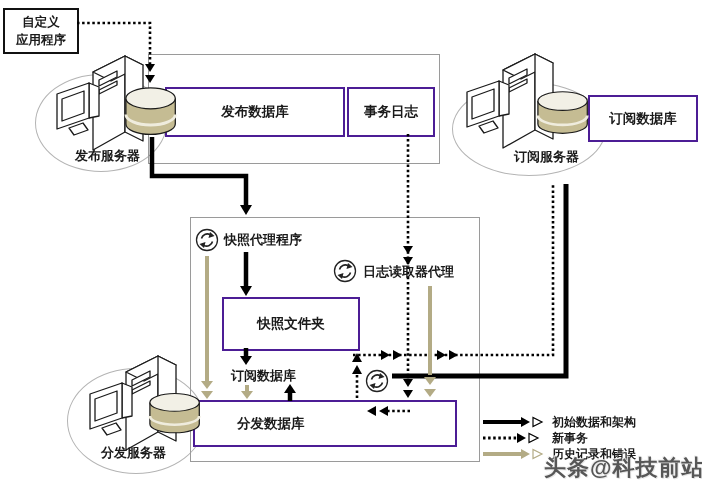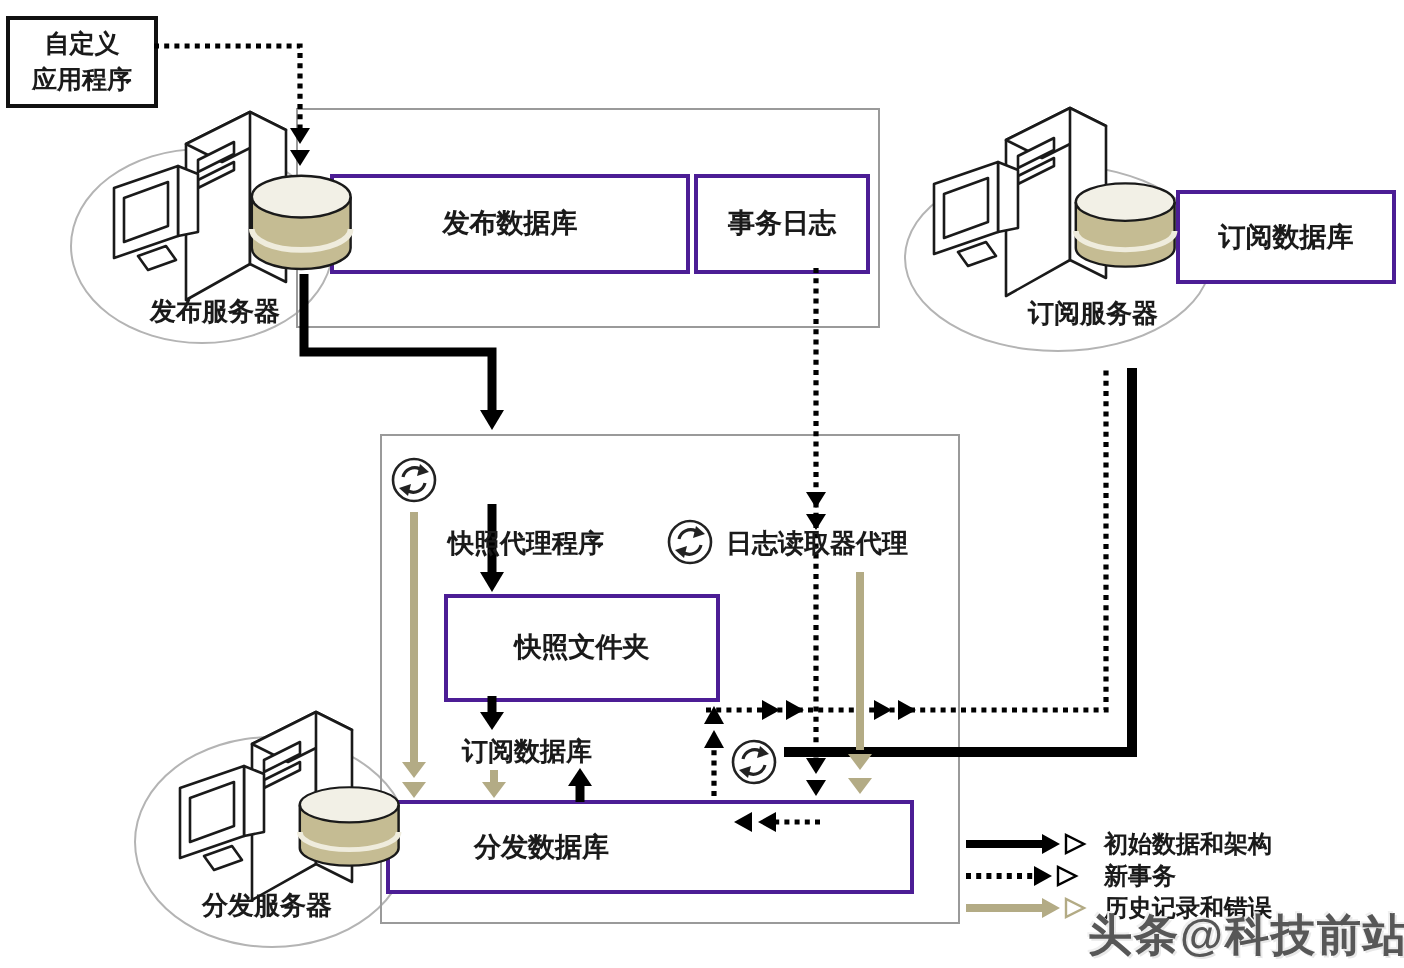--- a/index.html
+++ b/index.html
@@ -153,21 +153,21 @@
       <polygon points="201,391 213,391 207,399"></polygon>
       <polygon points="241,391 253,391 247,399"></polygon>
       <polygon points="424,377 436,377 430,385"></polygon>
       <polygon points="424,389 436,389 430,397"></polygon>
     </g>
   </svg>
 
   <div class="float-label center-label" style="left:60px;top:147px;width:80px;">发布服务器</div>
   <div class="float-label center-label" style="left:493px;top:148px;width:86px;">订阅服务器</div>
   <div class="float-label center-label" style="left:86px;top:444px;width:80px;">分发服务器</div>
-  <div class="float-label" style="left:224px;top:231px;margin-top:32px;">快照代理程序</div>
+  <div class="float-label" style="left:224px;top:231px;">快照代理程序</div>
   <div class="float-label" style="left:363px;top:263px;">日志读取器代理</div>
   <div class="float-label" style="left:231px;top:367px;">订阅数据库</div>
 
   <div id="legend">
     <div class="legend-row">
       <svg width="62" height="12">
         <line x1="0" y1="6" x2="38" y2="6" stroke="#000" stroke-width="4"></line>
         <polygon points="38,1 38,11 47,6" fill="#000"></polygon>
         <polygon points="50,1.5 50,10.5 59,6" fill="#fff" stroke="#000" stroke-width="1.2"></polygon>
       </svg>

